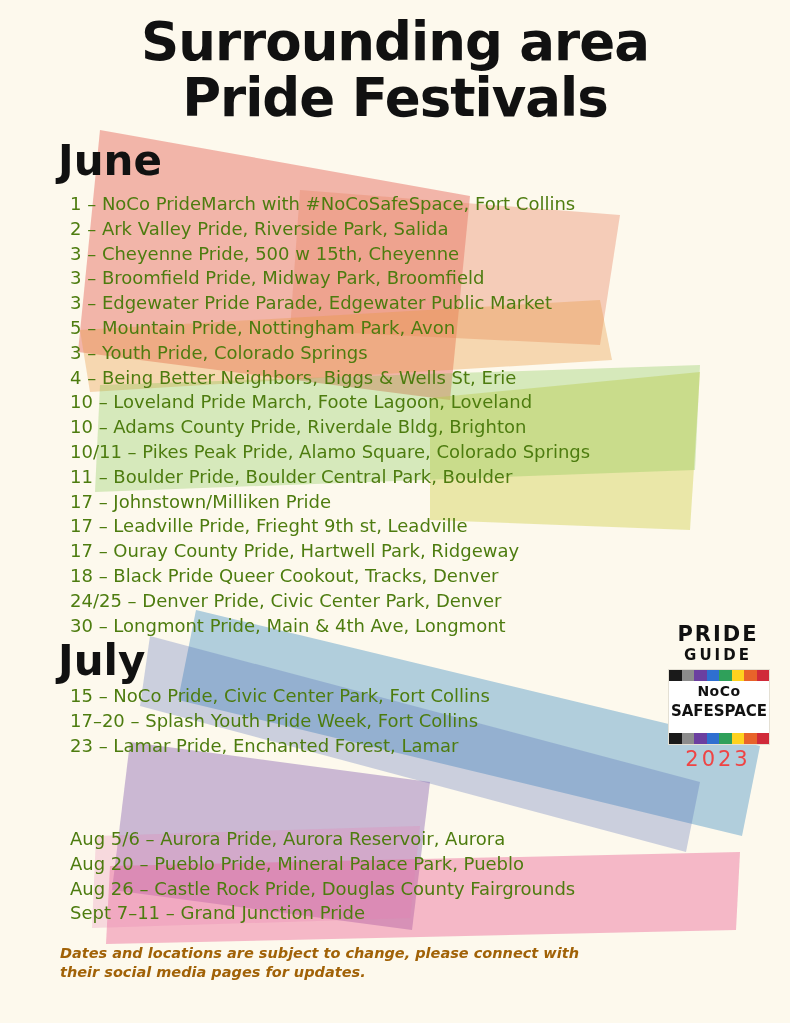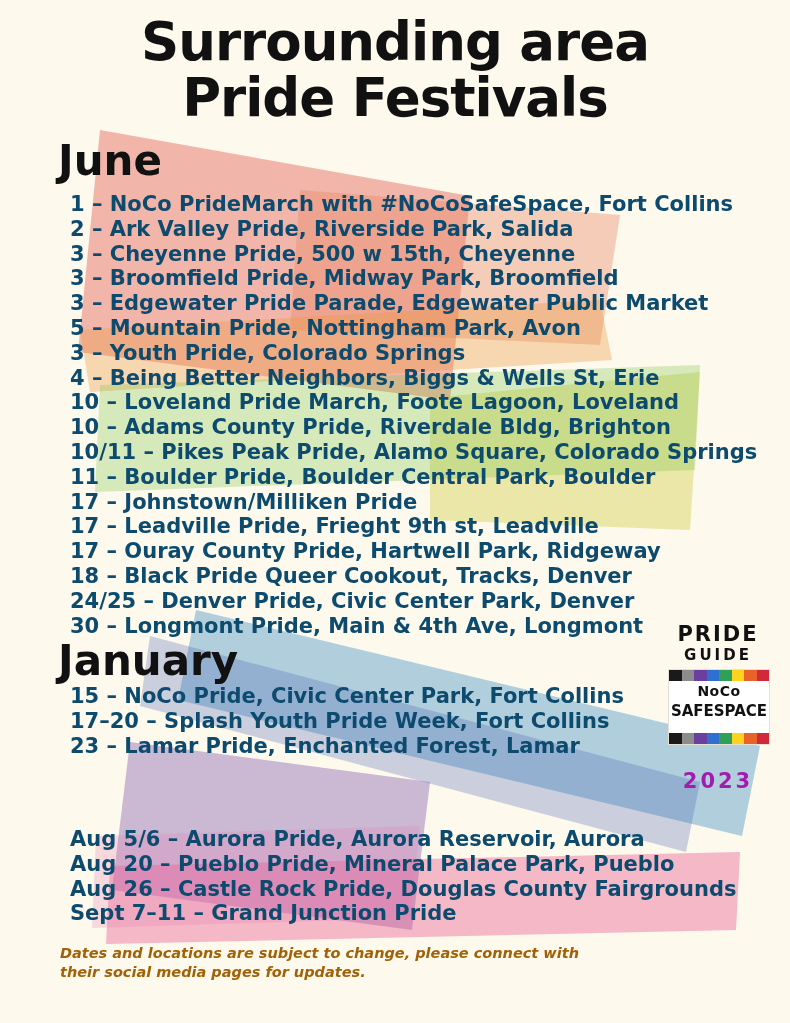--- a/index.html
+++ b/index.html
@@ -70,24 +70,24 @@
     margin: 0;
     padding: 0;
     list-style: none;
   }
   #list-june { top: 192px; }
   #list-july { top: 684px; }
   #list-later { top: 827px; }
 
   .event-list li {
     font-family: "DejaVu Sans", sans-serif;
-    font-weight: bold;
-    font-size: 21px;
+    font-weight: normal;
+    font-size: 18px;
     line-height: 24.8px;
-    color: #0c4a6e;
+    color: #4d7c0f;
     white-space: nowrap;
   }
 
   .footnote {
     position: absolute;
     left: 60px;
     top: 944px;
     width: 560px;
     font-family: "DejaVu Sans", sans-serif;
     font-style: italic;
@@ -154,26 +154,26 @@
     top: 13px;
     font-size: 14px;
     letter-spacing: 0.5px;
   }
   .badge-safespace {
     top: 32px;
     font-size: 15px;
     letter-spacing: 0px;
   }
   .logo-year {
-    margin-top: 24px;
-    font-family: "DejaVu Sans", sans-serif;
-    font-weight: bold;
+    margin-top: 2px;
+    font-family: "DejaVu Sans", sans-serif;
+    font-weight: normal;
     font-size: 21px;
     letter-spacing: 3px;
-    color: #a21caf;
+    color: #ef4444;
   }
 </style>
 </head>
 <body>
 
 <div id="poster">
 
   <div class="shapes">
     <svg width="790" height="1023" viewBox="0 0 790 1023" xmlns="http://www.w3.org/2000/svg">
 
@@ -219,21 +219,21 @@
     <li>10/11 – Pikes Peak Pride, Alamo Square, Colorado Springs</li>
     <li>11 – Boulder Pride, Boulder Central Park, Boulder</li>
     <li>17 – Johnstown/Milliken Pride</li>
     <li>17 – Leadville Pride, Frieght 9th st, Leadville</li>
     <li>17 – Ouray County Pride, Hartwell Park, Ridgeway</li>
     <li>18 – Black Pride Queer Cookout, Tracks, Denver</li>
     <li>24/25 – Denver Pride, Civic Center Park, Denver</li>
     <li>30 – Longmont Pride, Main &amp; 4th Ave, Longmont</li>
   </ul>
 
-  <div class="month" id="month-july">January</div>
+  <div class="month" id="month-july">July</div>
   <ul class="event-list" id="list-july">
     <li>15 – NoCo Pride, Civic Center Park, Fort Collins</li>
     <li>17–20 – Splash Youth Pride Week, Fort Collins</li>
     <li>23 – Lamar Pride, Enchanted Forest, Lamar</li>
   </ul>
 
   <ul class="event-list" id="list-later">
     <li>Aug 5/6 – Aurora Pride, Aurora Reservoir, Aurora</li>
     <li>Aug 20 – Pueblo Pride, Mineral Palace Park, Pueblo</li>
     <li>Aug 26 – Castle Rock Pride, Douglas County Fairgrounds</li>

